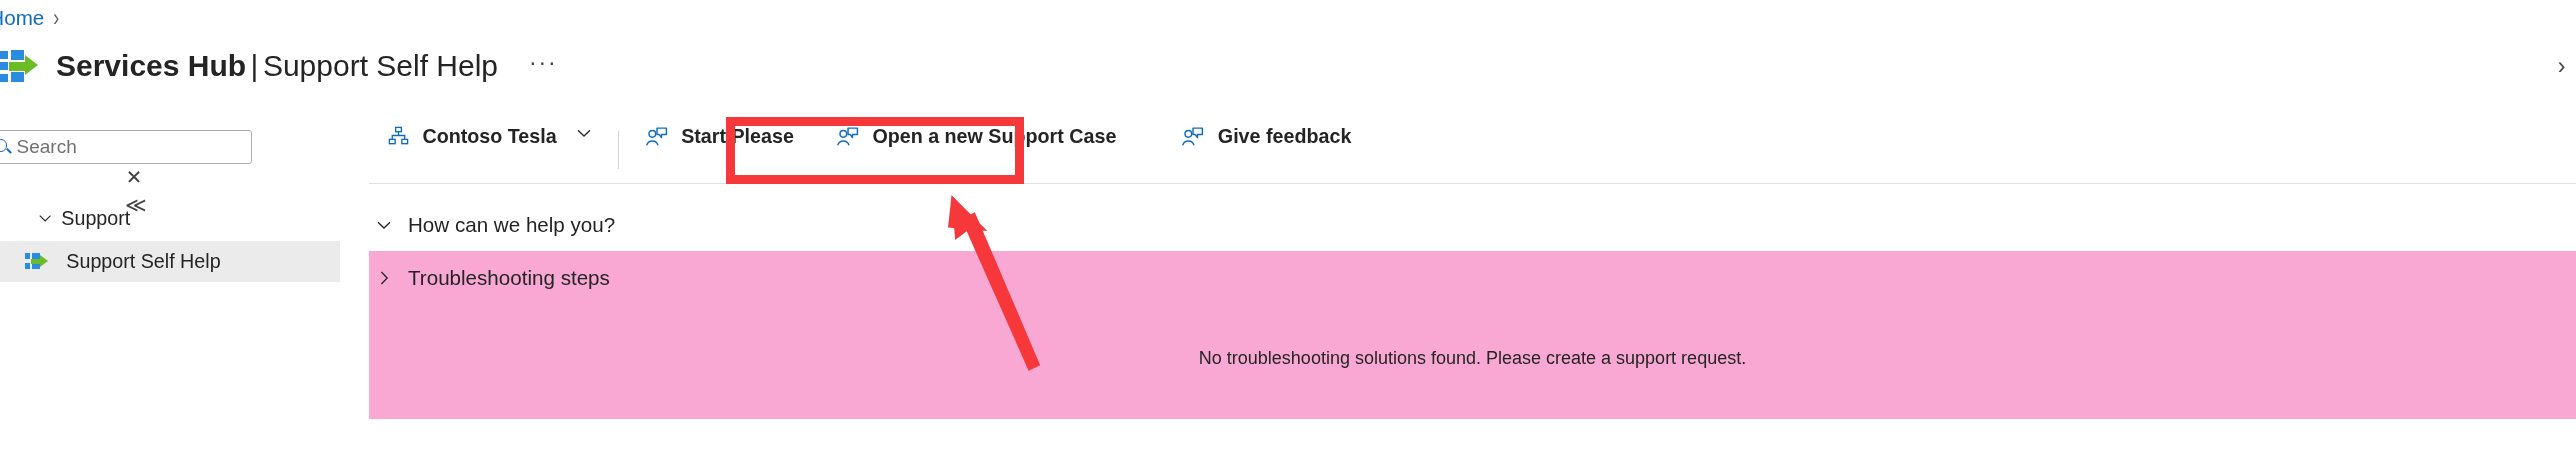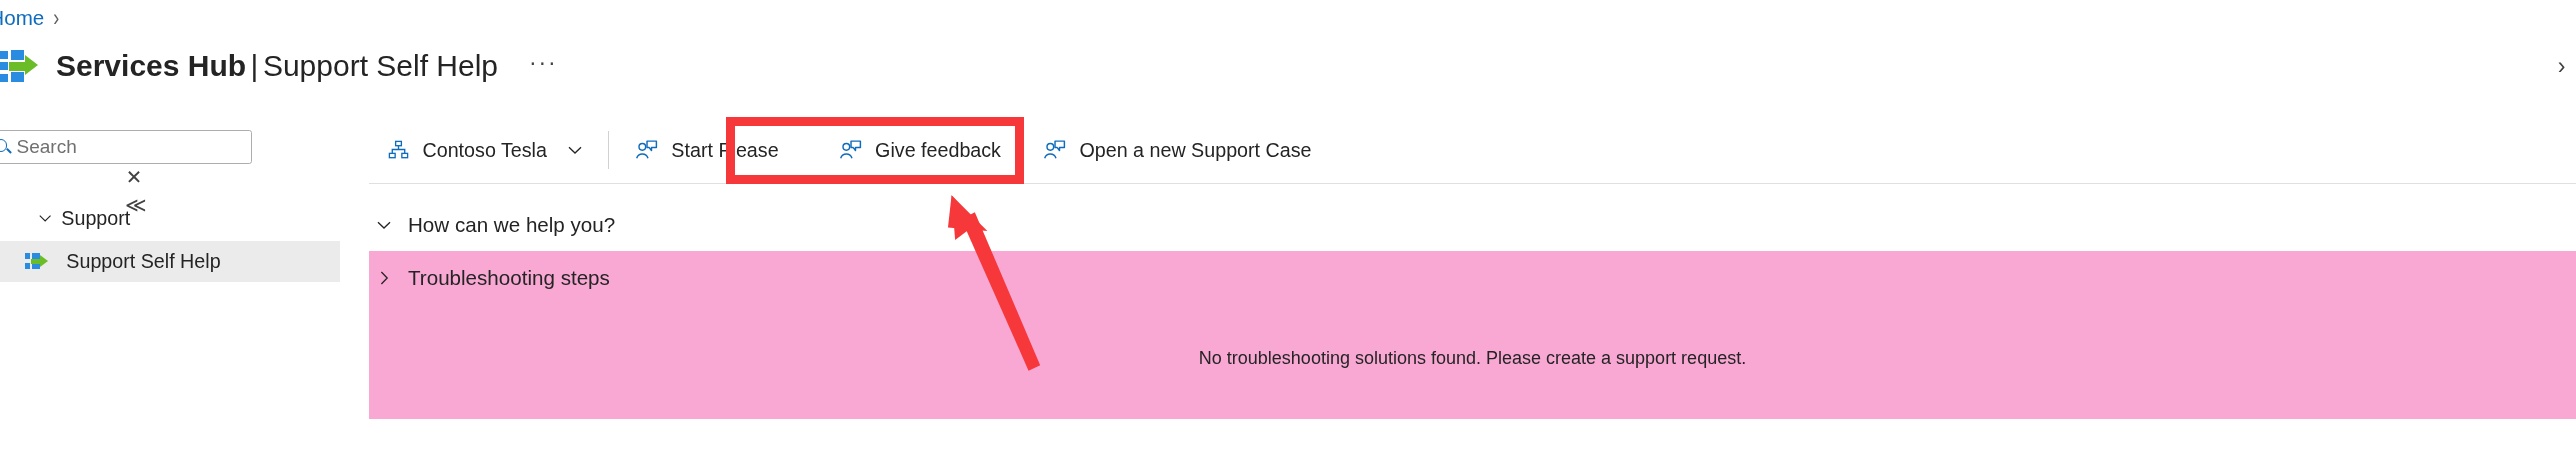--- a/index.html
+++ b/index.html
@@ -122,23 +122,23 @@
   
   #command-bar {
     position: absolute; left: 369px; top: 117px;
     width: 2207px; height: 66px;
     display: flex; align-items: center;
   }
   #command-bar-rule {
     position:absolute; left: 369px; top: 183px; width: 2207px; height: 0.9px; background:#e0e0e0;
   }
   .cmd-btn {
-    display:flex; align-items:center; height: 50px; padding: 0 18px;
+    display:flex; align-items:flex-start; height: 50px; padding: 0 18px;
     cursor:pointer; white-space:nowrap; background: transparent;
-    border: 0; font-family:"Liberation Sans", sans-serif;
+    border: 0; font-family:"Liberation Sans", sans-serif;font-weight:bold;
   }
   .cmd-btn .cmd-label { font-size: 19.7px; color:#242424; margin-left: 12.5px; }
   .cmd-sep { width: 0.9px; height: 38px; background:#d1d1d1; margin: 0 7.2px; }
   .cmd-chevron {
     margin-left: 19.7px; color:#242424; font-size: 15px; display:flex; align-items:center;
   }
   svg.ic { display:block; }
 
   
   #content { position: absolute; left: 369px; top: 199px; width: 2530px; }
@@ -258,40 +258,40 @@
       <span>
         <svg class="ic" width="25" height="25" viewBox="0 0 24 24" aria-hidden="true">
           <circle cx="8" cy="8.5" r="3.2" fill="none" stroke="#0f6cbd" stroke-width="1.4"></circle>
           <path d="M2.6 19.5 a5.6 5.6 0 0 1 10.8 0" fill="none" stroke="#0f6cbd" stroke-width="1.4"></path>
           <path d="M12.5 3 H21.5 V9.2 H16.8 L16.8 12 L14.6 9.2 H12.5 Z" fill="none" stroke="#0f6cbd" stroke-width="1.4" stroke-linejoin="round"></path>
         </svg>
       </span>
       <span class="cmd-label">Start Please</span>
     </div>
 
+    <div class="cmd-btn" style="padding:0 23px;">
+      <span>
+        <svg class="ic" width="25" height="25" viewBox="0 0 24 24" aria-hidden="true">
+          <circle cx="8" cy="8.5" r="3.2" fill="none" stroke="#0f6cbd" stroke-width="1.4"></circle>
+          <path d="M2.6 19.5 a5.6 5.6 0 0 1 10.8 0" fill="none" stroke="#0f6cbd" stroke-width="1.4"></path>
+          <path d="M12.5 3 H21.5 V9.2 H16.8 L16.8 12 L14.6 9.2 H12.5 Z" fill="none" stroke="#0f6cbd" stroke-width="1.4" stroke-linejoin="round"></path>
+        </svg>
+      </span>
+      <span class="cmd-label">Open a new Support Case</span>
+    </div>
+
     <div class="cmd-btn" style="margin-left:23px;">
       <span>
         <svg class="ic" width="25" height="25" viewBox="0 0 24 24" aria-hidden="true">
           <circle cx="8" cy="8.5" r="3.2" fill="none" stroke="#0f6cbd" stroke-width="1.4"></circle>
           <path d="M2.6 19.5 a5.6 5.6 0 0 1 10.8 0" fill="none" stroke="#0f6cbd" stroke-width="1.4"></path>
           <path d="M12.5 3 H21.5 V9.2 H16.8 L16.8 12 L14.6 9.2 H12.5 Z" fill="none" stroke="#0f6cbd" stroke-width="1.4" stroke-linejoin="round"></path>
         </svg>
       </span>
       <span class="cmd-label">Give feedback</span>
-    </div>
-
-    <div class="cmd-btn" style="padding:0 23px;">
-      <span>
-        <svg class="ic" width="25" height="25" viewBox="0 0 24 24" aria-hidden="true">
-          <circle cx="8" cy="8.5" r="3.2" fill="none" stroke="#0f6cbd" stroke-width="1.4"></circle>
-          <path d="M2.6 19.5 a5.6 5.6 0 0 1 10.8 0" fill="none" stroke="#0f6cbd" stroke-width="1.4"></path>
-          <path d="M12.5 3 H21.5 V9.2 H16.8 L16.8 12 L14.6 9.2 H12.5 Z" fill="none" stroke="#0f6cbd" stroke-width="1.4" stroke-linejoin="round"></path>
-        </svg>
-      </span>
-      <span class="cmd-label">Open a new Support Case</span>
     </div>
 
   </div>
   <div id="command-bar-rule"></div>
 
   <div id="content">
 
     <div class="accordion-head">
       <span class="ac-chev">
         <svg class="ic" width="16" height="16" viewBox="0 0 16 16" aria-hidden="true">

